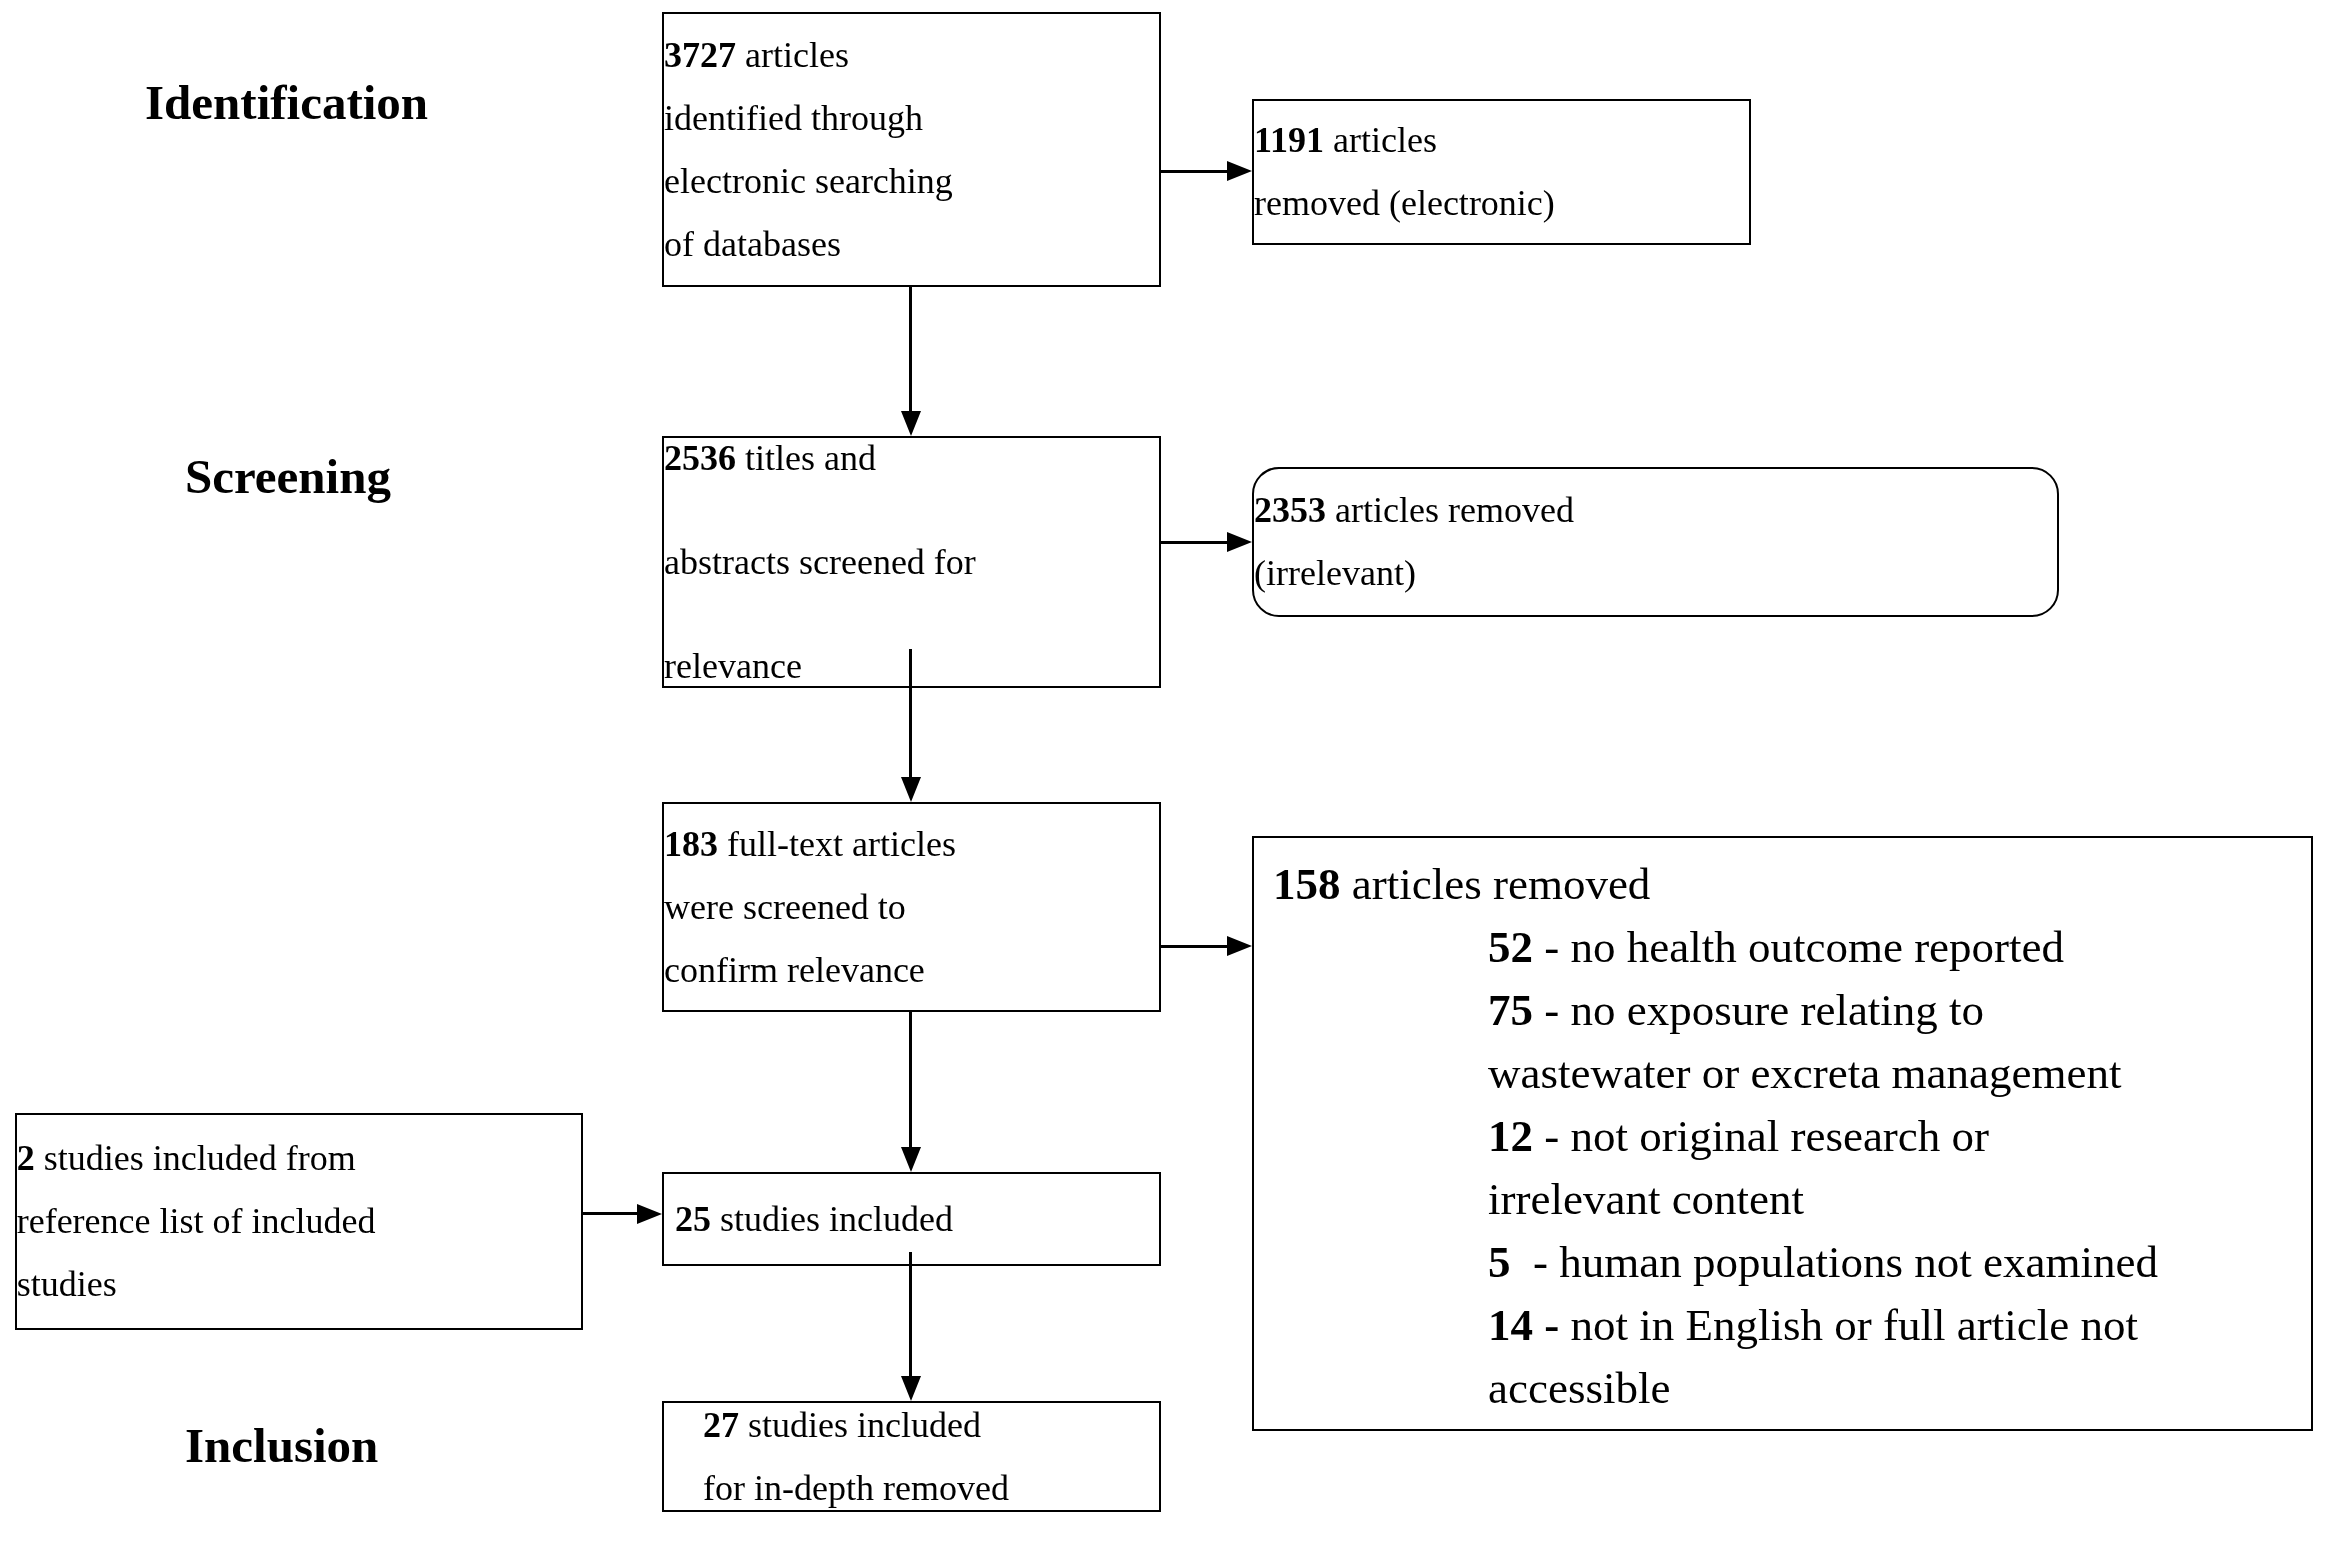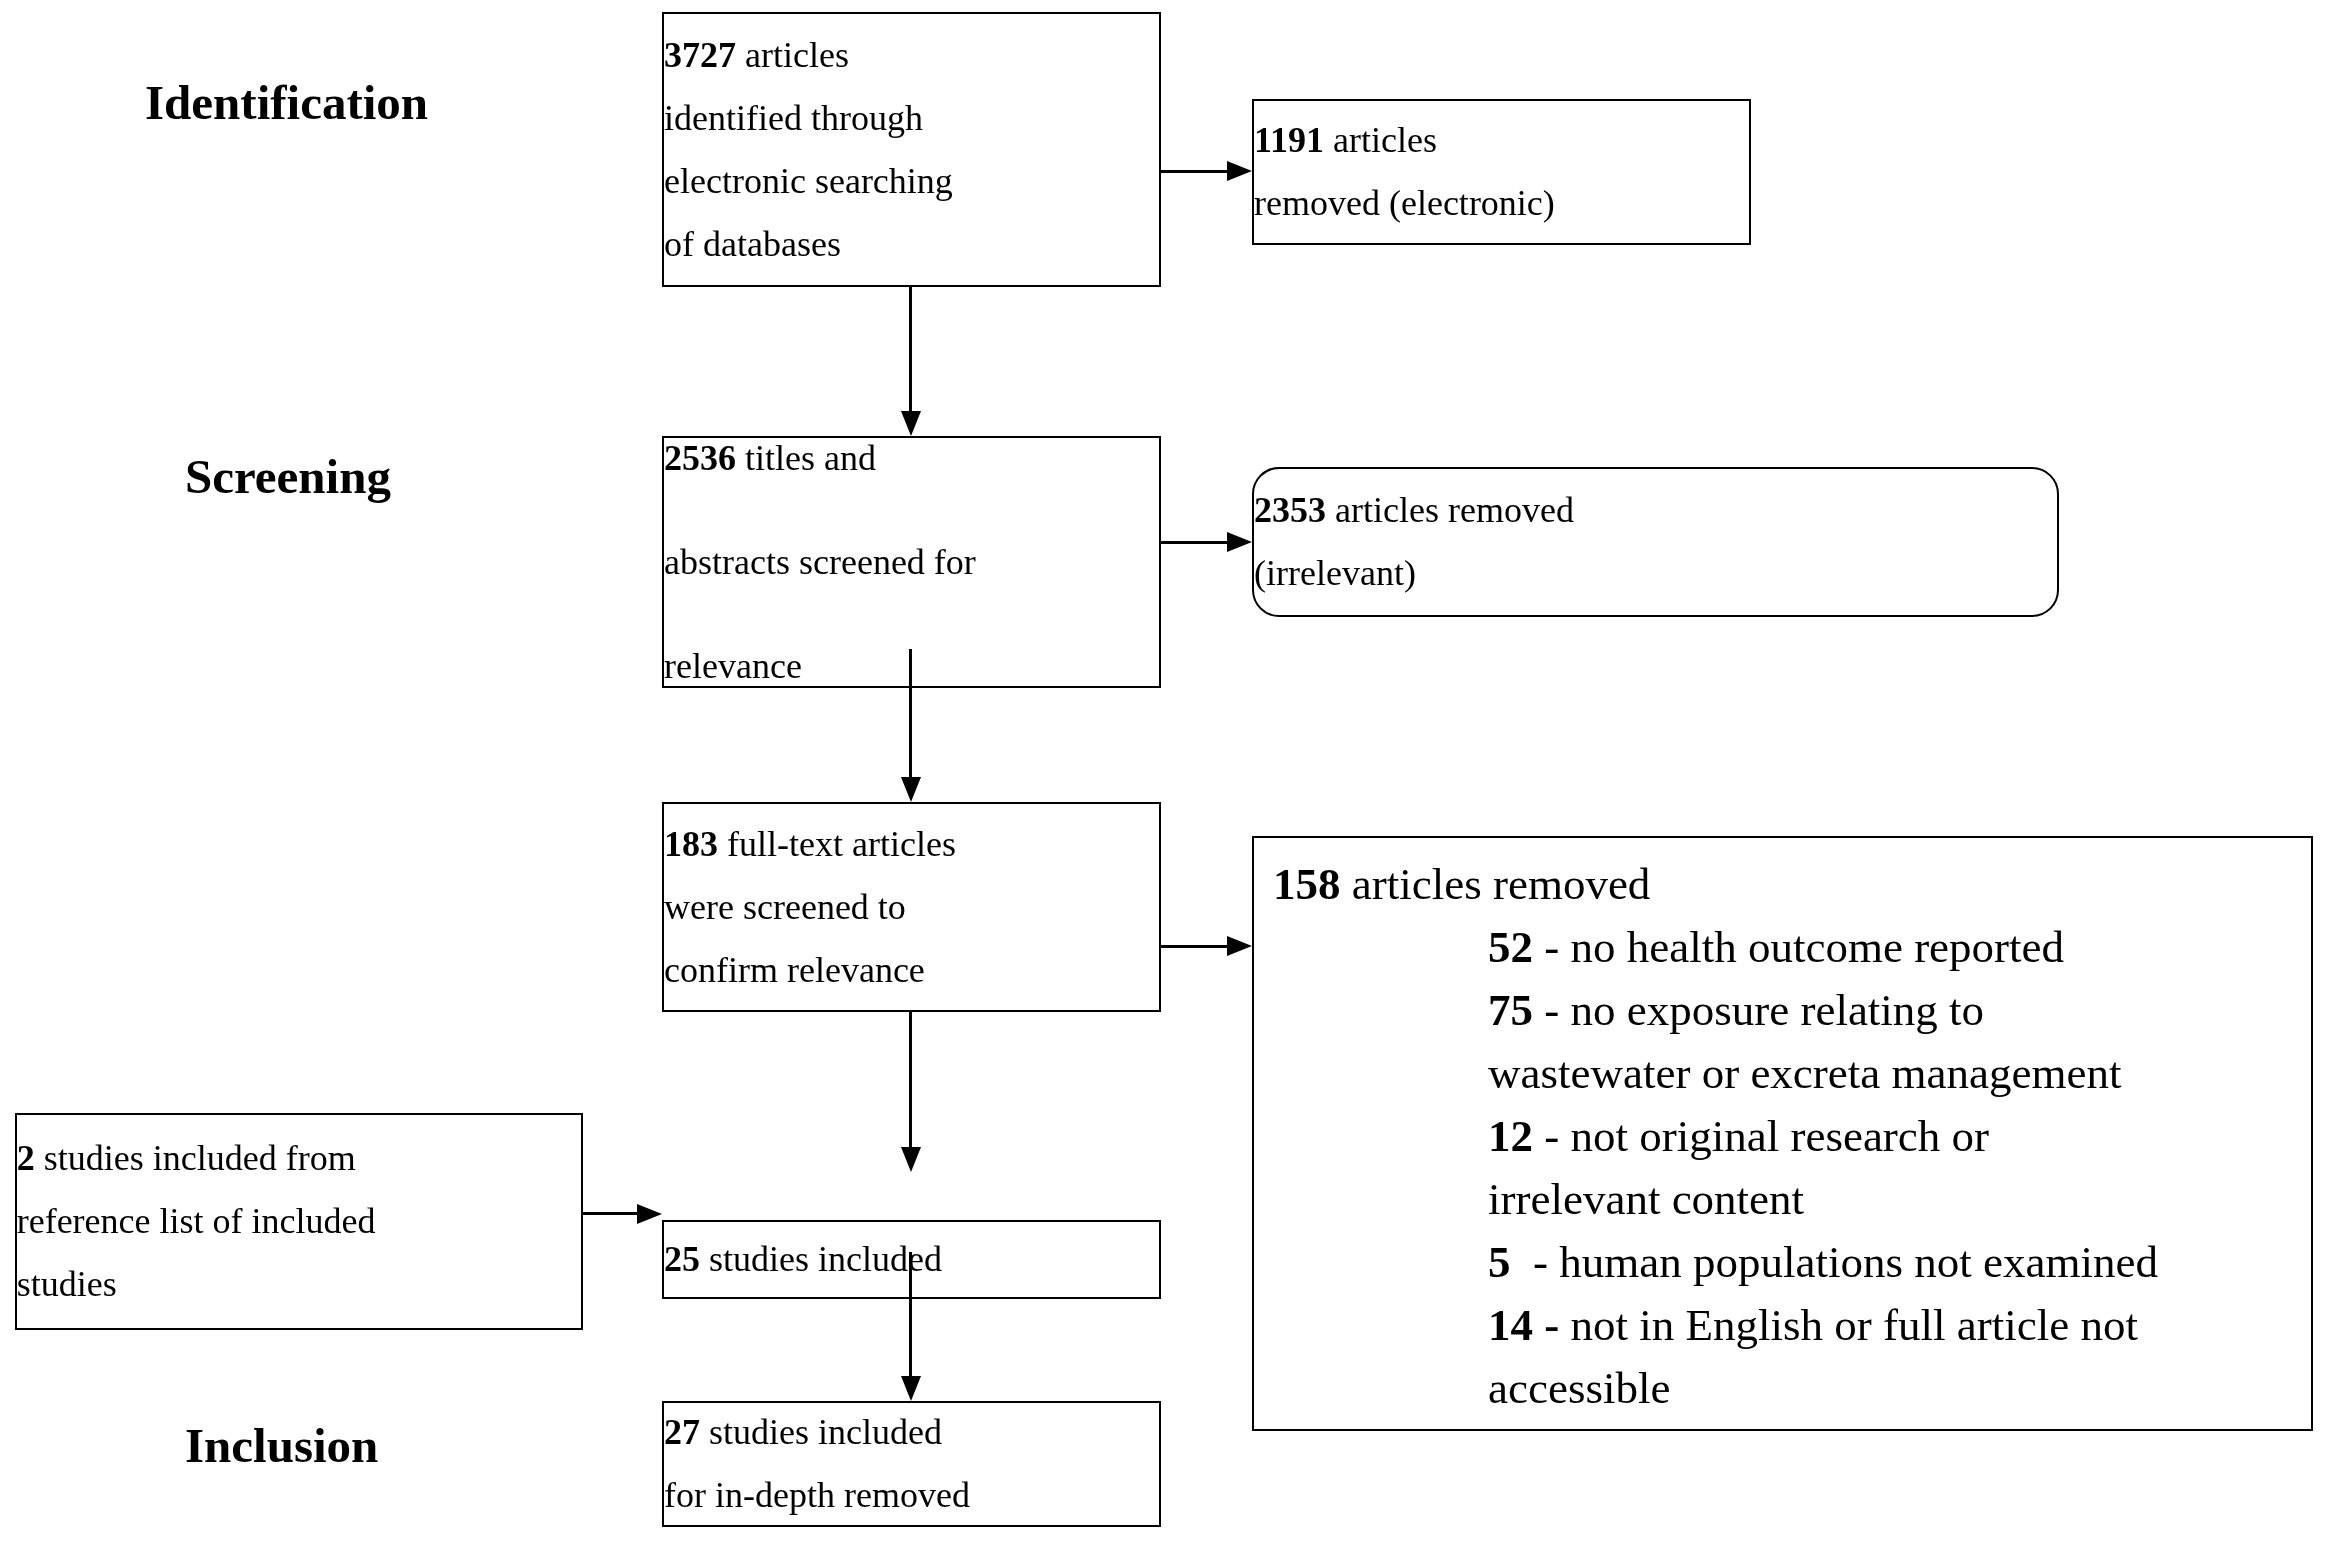--- a/index.html
+++ b/index.html
@@ -38,22 +38,22 @@
   }
   .box .line{white-space:nowrap;}
   .box .num{font-weight:bold;}
 
   #box-identified{left:662px;top:12px;width:499px;height:275px;}
   #box-duplicates{left:1252px;top:99px;width:499px;height:146px;}
   #box-screened{left:662px;top:436px;width:499px;height:252px;gap:41px;}
   #box-irrelevant{left:1252px;top:467px;width:807px;height:150px;border-radius:27px;}
   #box-fulltext{left:662px;top:802px;width:499px;height:210px;}
   #box-reference{left:14.7px;top:1113px;width:568px;height:217px;}
-  #box-included25{left:662px;top:1220px;width:499px;height:79px;}
-  #box-included27{left:662px;top:1401px;width:499px;height:126px;}
+  #box-included25{left:662px;top:1172px;width:499px;height:94px;padding-left:11px;}
+  #box-included27{left:662px;top:1401px;width:499px;height:111px;padding-left:39px;}
 
   #box-removed158{
     left:1252px;top:836px;width:1061px;height:595px;
     justify-content:flex-start;
     align-items:flex-start;
     text-align:left;
     padding:14.7px 16px 0 19px;
     font-size:45px;
     line-height:63px;
   }

